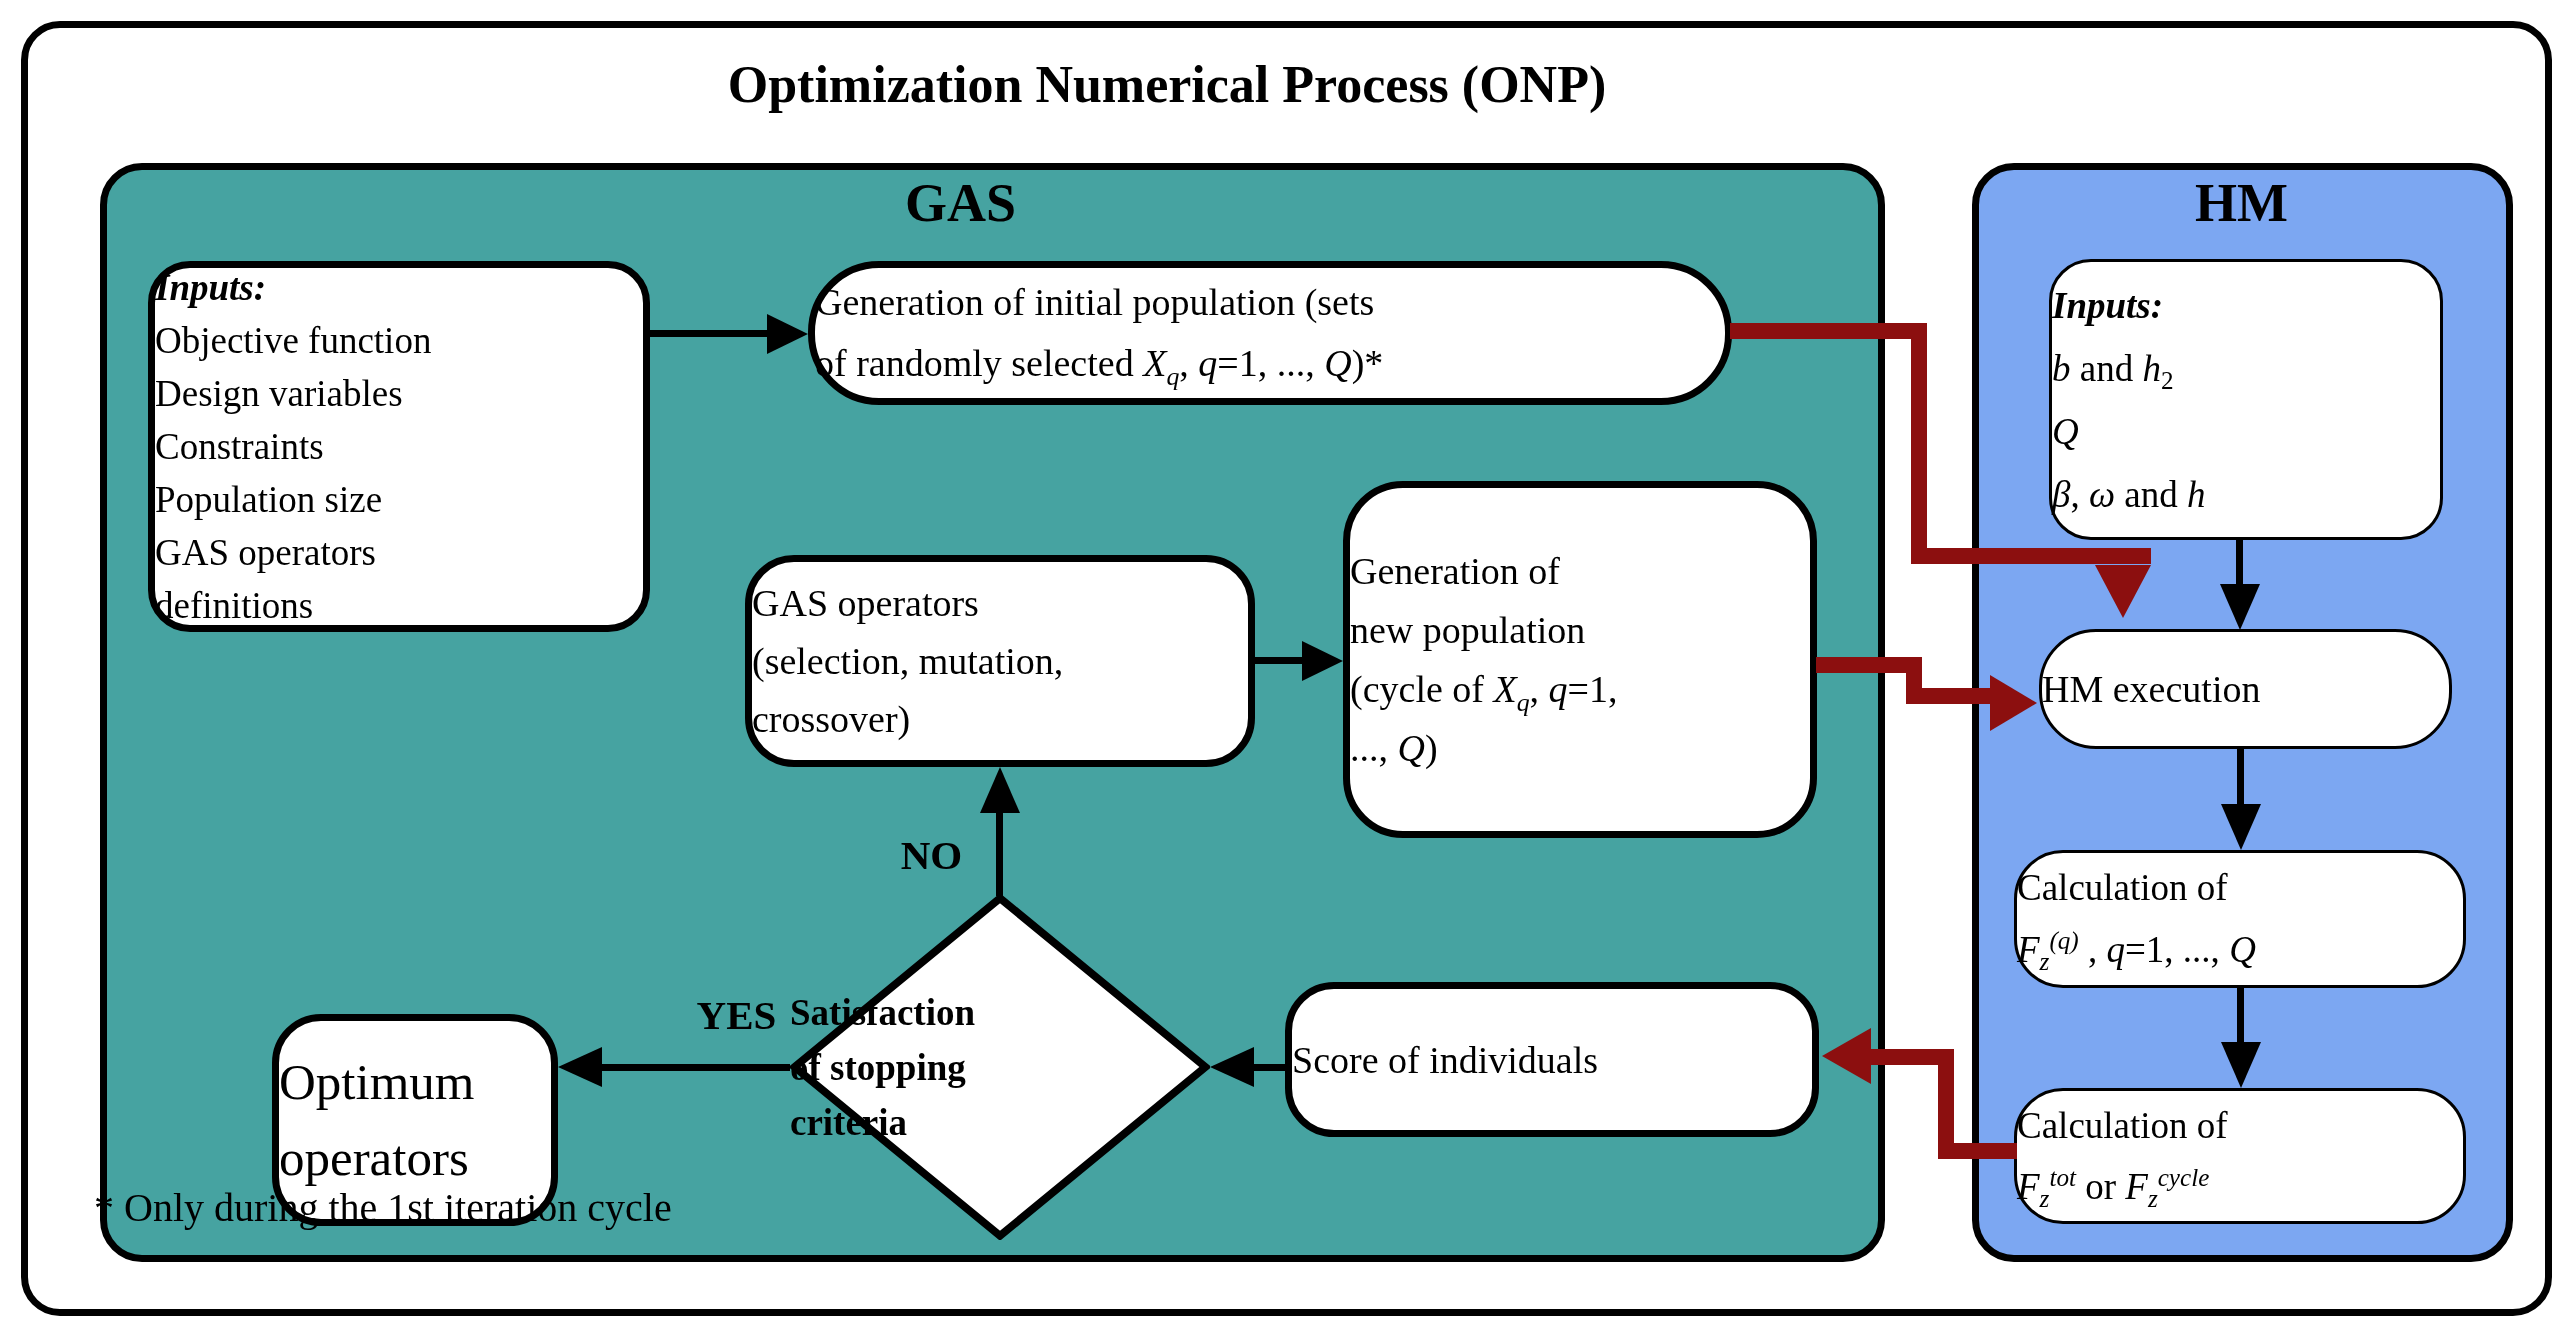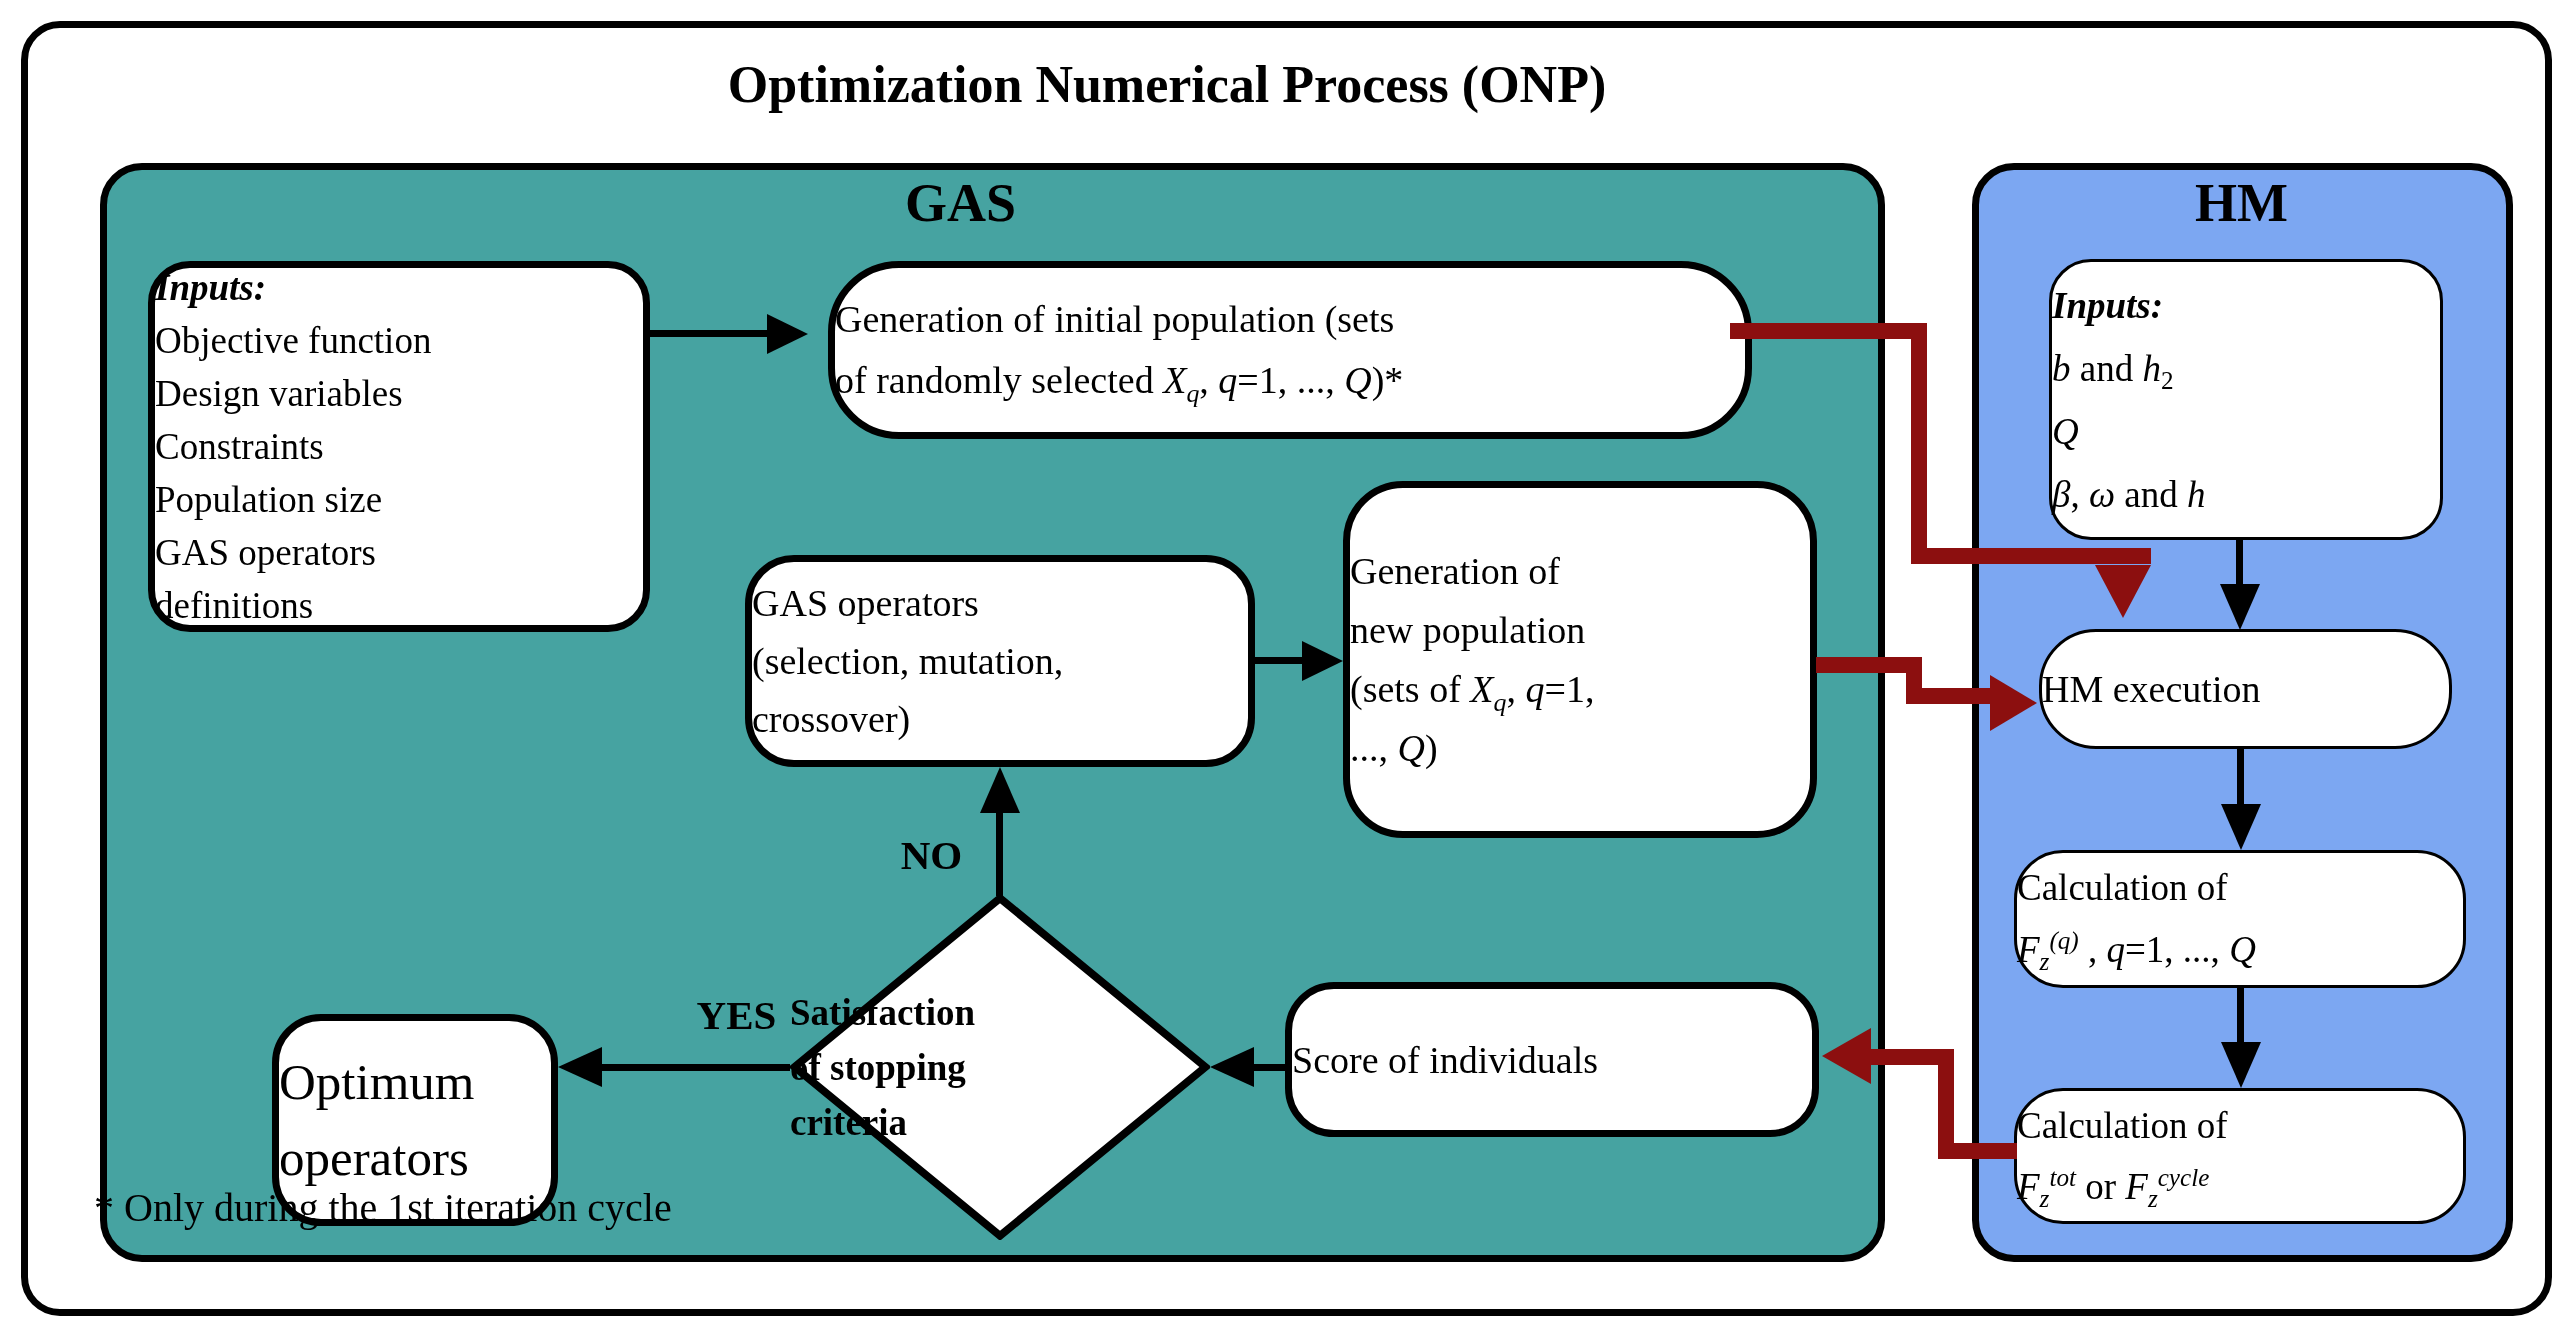--- a/index.html
+++ b/index.html
@@ -23,21 +23,21 @@
   #diagram-title{left:21px; top:55px; width:2292px; text-align:center; font-size:52px; font-weight:bold; line-height:59px;}
   #gas-panel{left:100px; top:163px; width:1785px; height:1099px; background:var(--teal); border:7px solid #000; border-radius:42px;}
   #gas-panel-label{left:784px; top:174px; width:353px; text-align:center; font-size:54px; font-weight:bold; line-height:59px;}
   #hm-panel{left:1972px; top:163px; width:541px; height:1099px; background:var(--blue); border:7px solid #000; border-radius:42px;}
   #hm-panel-label{left:2065px; top:174px; width:353px; text-align:center; font-size:54px; font-weight:bold; line-height:59px;}
 
   
   .node{background:#fff; border:7.8px solid #000;}
   .node-thin{background:#fff; border:3.5px solid #000;}
   #gas-inputs-box{left:148px; top:261px; width:502px; height:371px; border-radius:42px; font-size:37px; line-height:53px;}
-  #initial-population-box{left:828px; top:261px; width:924px; height:178px; border-radius:71px; font-size:38px; line-height:61px;}
+  #initial-population-box{left:808px; top:261px; width:924px; height:144px; border-radius:71px; font-size:38px; line-height:61px;}
   #gas-operators-box{left:745px; top:555px; width:510px; height:212px; border-radius:49px; font-size:38px; line-height:58px;}
   #new-population-box{left:1343px; top:481px; width:474px; height:357px; border-radius:60px; font-size:38px; line-height:59px;}
   #optimum-box{left:272px; top:1014px; width:286px; height:212px; border-radius:49px; font-size:51px; line-height:76px;}
   #score-box{left:1285px; top:982px; width:534px; height:155px; border-radius:49px; font-size:38px;}
   #hm-inputs-box{left:2049px; top:259px; width:394px; height:281px; border-radius:42px; font-size:37px; line-height:63px;}
   #hm-execution-box{left:2039px; top:629px; width:413px; height:120px; border-radius:57px; font-size:38px;}
   #calc-q-box{left:2014px; top:850px; width:452px; height:138px; border-radius:49px; font-size:37px; line-height:62px;}
   #calc-tot-box{left:2014px; top:1088px; width:452px; height:136px; border-radius:49px; font-size:37px; line-height:61px;}
 
   
@@ -119,21 +119,21 @@
 
   <div class="abs node center-text" id="gas-operators-box">
     <div>GAS operators</div>
     <div>(selection, mutation,</div>
     <div>crossover)</div>
   </div>
 
   <div class="abs node center-text" id="new-population-box">
     <div>Generation of</div>
     <div>new population</div>
-    <div><span>(sets of </span><span class="it">X</span><sub class="it">q</sub><span>, </span><span class="it">q</span><span>=1,</span></div>
+    <div><span>(cycle of </span><span class="it">X</span><sub class="it">q</sub><span>, </span><span class="it">q</span><span>=1,</span></div>
     <div><span>..., </span><span class="it">Q</span><span>)</span></div>
   </div>
 
   <svg class="abs" id="decision-diamond" viewBox="0 0 594 490">
     <polygon points="297,6 588,245 297,484 6,245" fill="#ffffff" stroke="#000000" stroke-width="11"></polygon>
   </svg>
   <div class="abs center-text" id="decision-text">
     <div>Satisfaction</div>
     <div>of stopping</div>
     <div>criteria</div>

